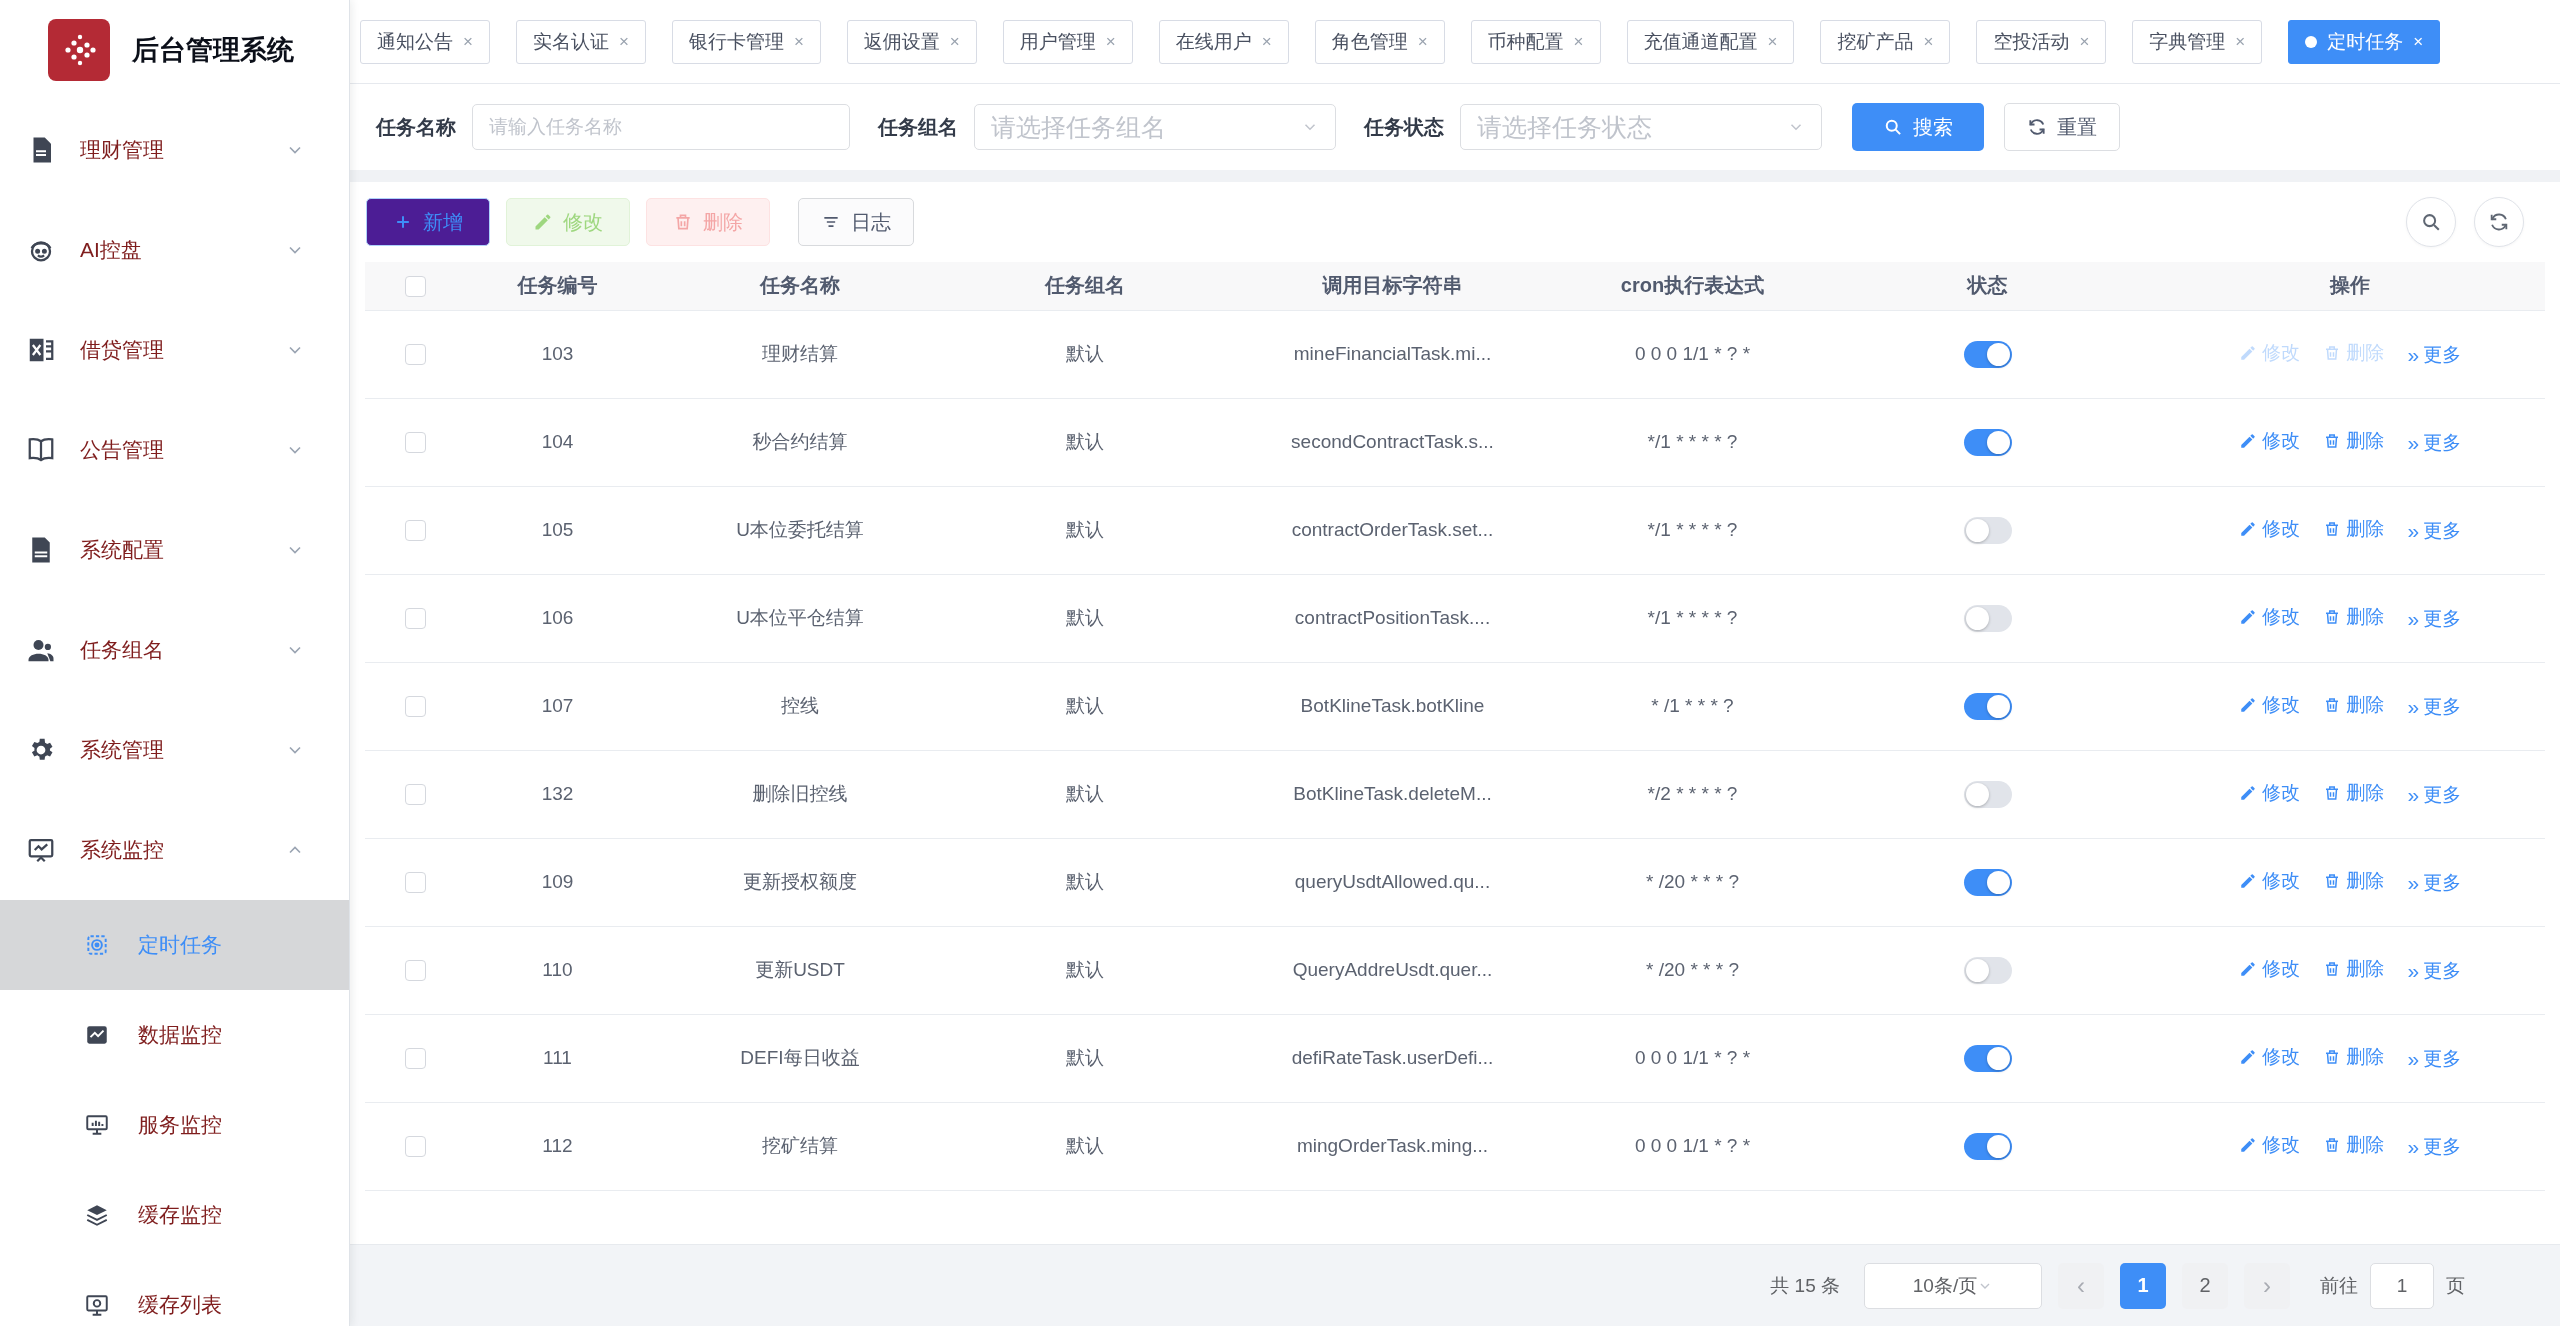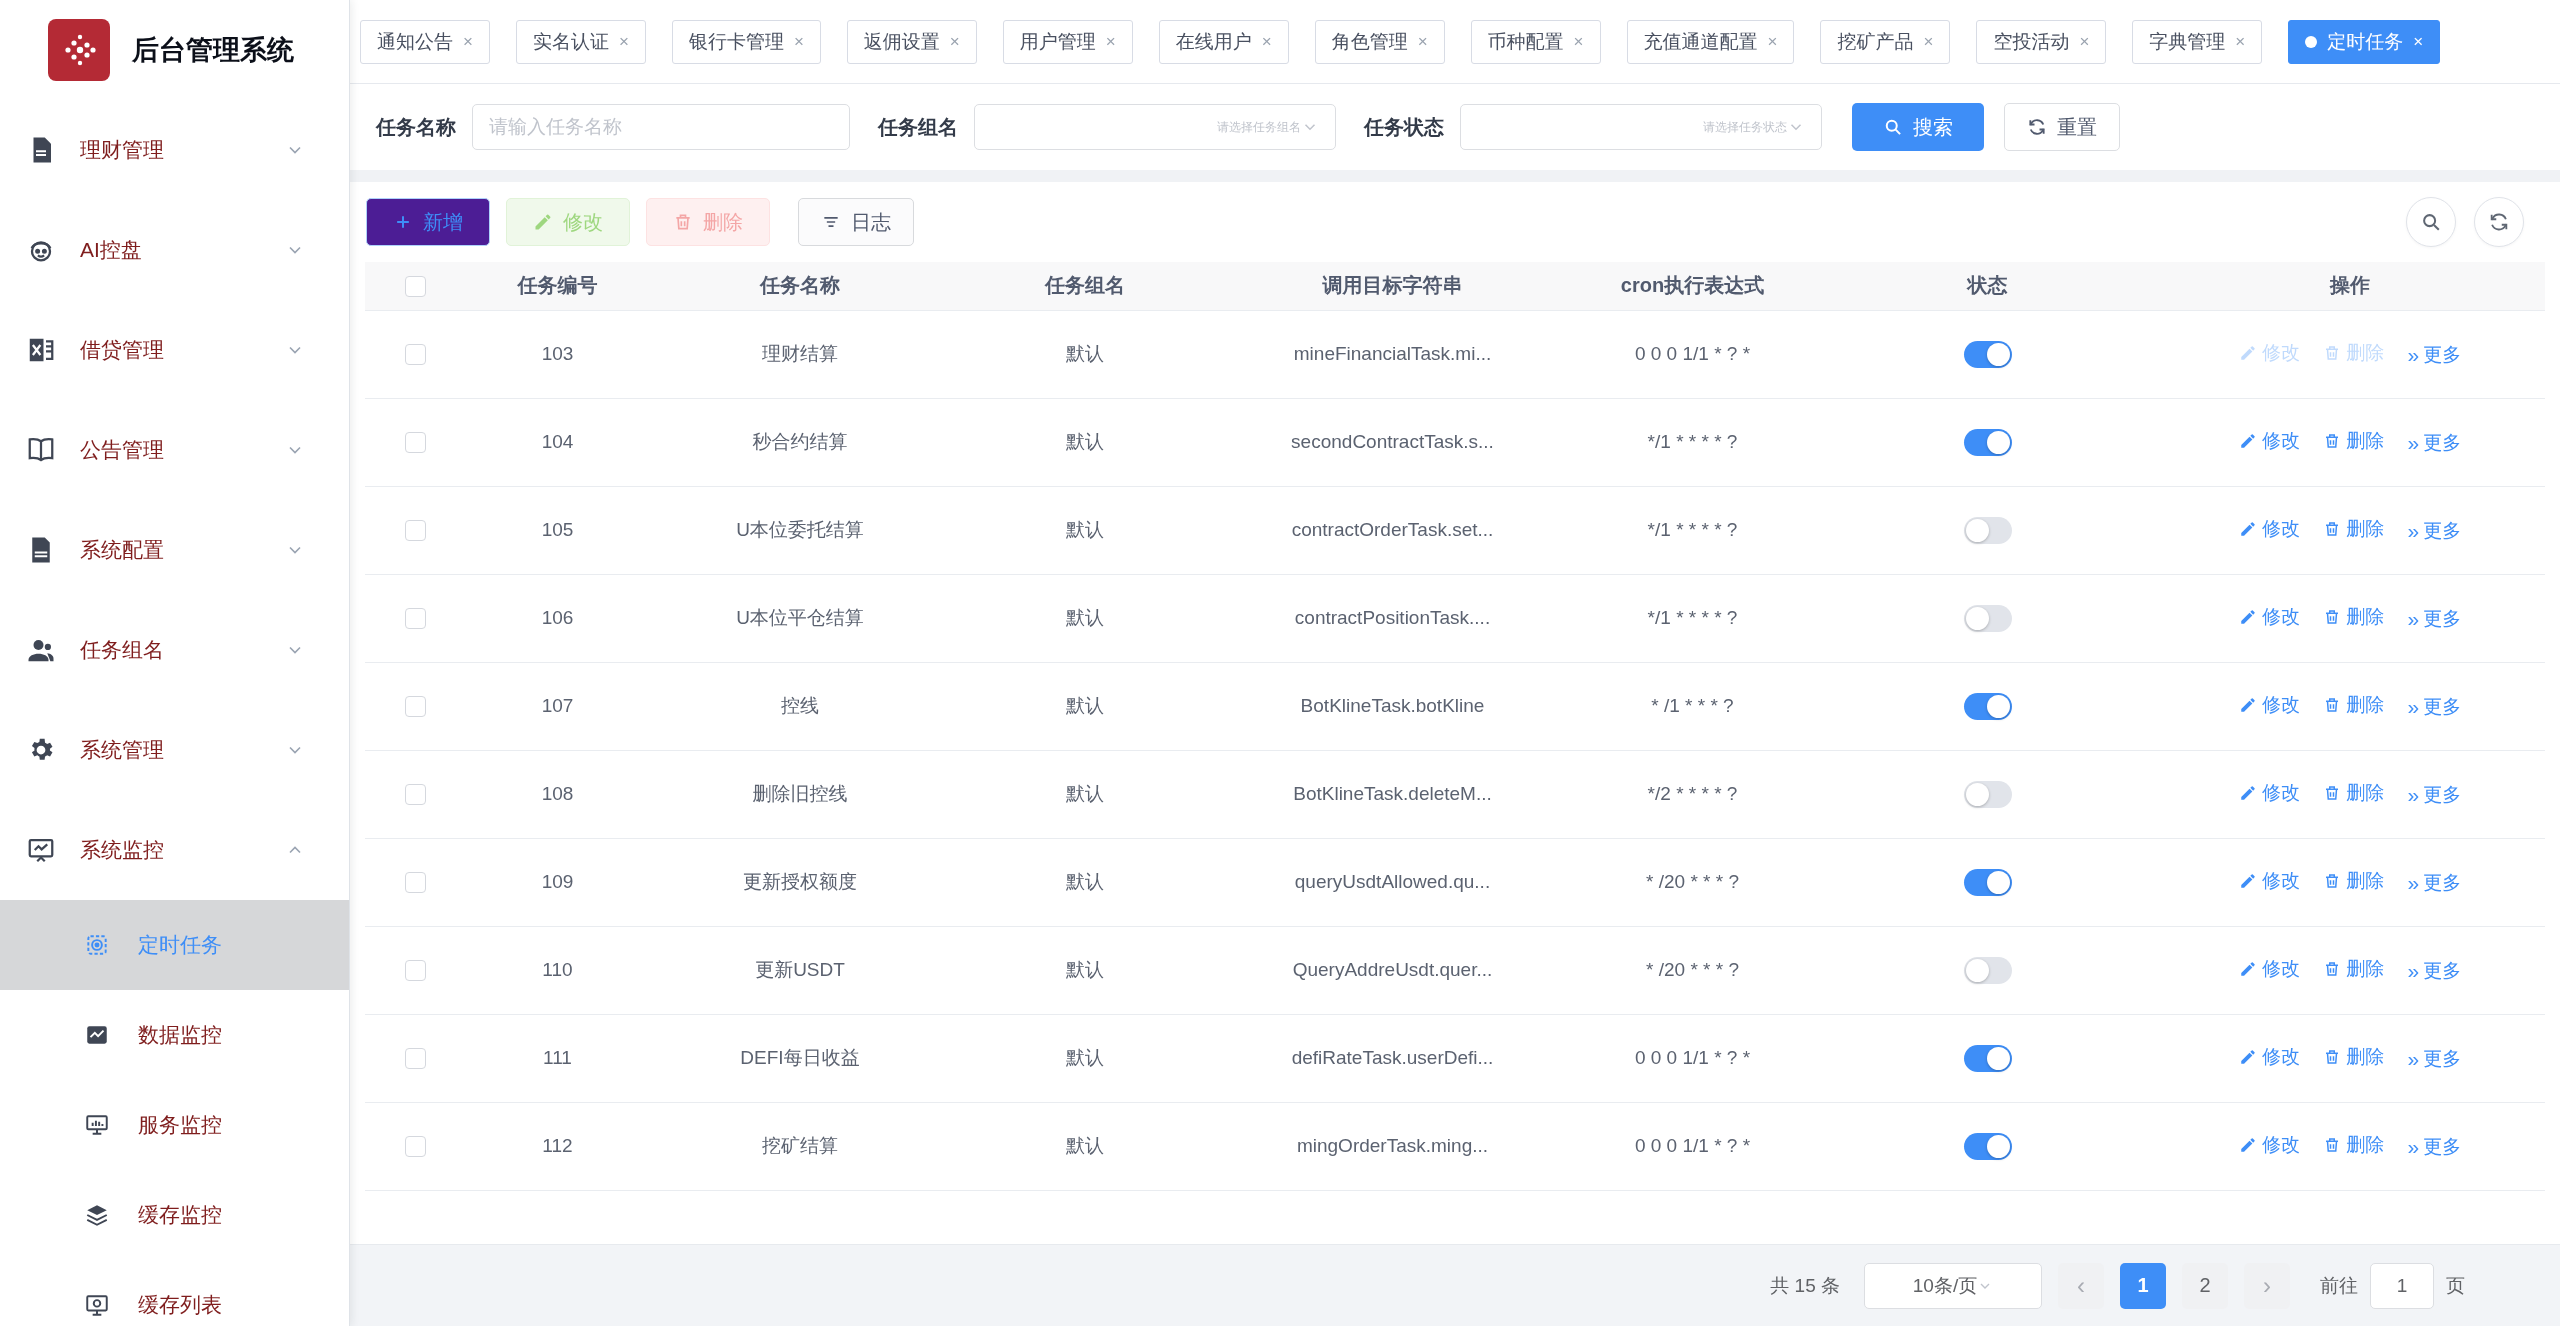--- a/index.html
+++ b/index.html
@@ -48,21 +48,21 @@
 
   
   .filter-bar { height:86px; display:flex; align-items:center; padding-left:26px; background:#fff; }
   .f-label { font-size:20px; font-weight:bold; color:#333b49; margin-right:16px; white-space:nowrap; }
   .f-input { width:378px; height:46px; border:1px solid #dcdee2; border-radius:5px;
     padding:0 16px; font-size:19px; color:#515a6e; background:#fff;
     font-family:"Liberation Sans","DejaVu Sans",sans-serif; }
   .f-input::placeholder { color:#c0c4cc; }
   .f-select { width:362px; height:46px; border:1px solid #dcdee2; border-radius:5px;
     display:flex; align-items:center; padding:0 16px; background:#fff; cursor:pointer; }
-  .f-select .ph { flex:1; font-size:12px; color:#c0c4cc;text-align:right; }
+  .f-select .ph { flex:1; font-size:25px; color:#c0c4cc; }
   .f-select svg { width:18px; height:18px; color:#c0c4cc; }
   .gap28 { width:28px; }
   .btn { display:inline-flex; align-items:center; justify-content:center; height:48px;
     border-radius:5px; font-size:20px; cursor:pointer; border:1px solid transparent; white-space:nowrap; }
   .btn svg { width:20px; height:20px; margin-right:10px; }
   .btn-search { background:#3e8ef7; color:#fff; width:132px; margin-left:30px; }
   .btn-reset { background:#fff; color:#515a6e; border-color:#dcdee2; width:116px; margin-left:20px; }
 
   .gray-gap { height:12px; background:#f0f2f5; }
 
@@ -629,21 +629,21 @@
         <span>删除</span>
       </a>
       <a class="op">
         <span class="gg">»</span>
         <span>更多</span>
       </a>
     </td>
   </tr>
             <tr>
     <td><span class="cb"></span></td>
-    <td>108</td>
+    <td>132</td>
     <td>删除旧控线</td>
     <td>默认</td>
     <td>BotKlineTask.deleteM...</td>
     <td>*/2 * * * * ?</td>
     <td><span class="switch"></span></td>
     <td class="c-ops">
       <a class="op">
         <svg viewBox="0 0 24 24" fill="currentColor">
                     <path d="M3 17.25V21h3.75L17.8 9.94l-3.75-3.75L3 17.25zM20.7 7.04a1 1 0 0 0 0-1.41l-2.34-2.34a1 1 0 0 0-1.41 0l-1.83 1.83 3.75 3.75 1.83-1.83z"></path>
                   </svg>

